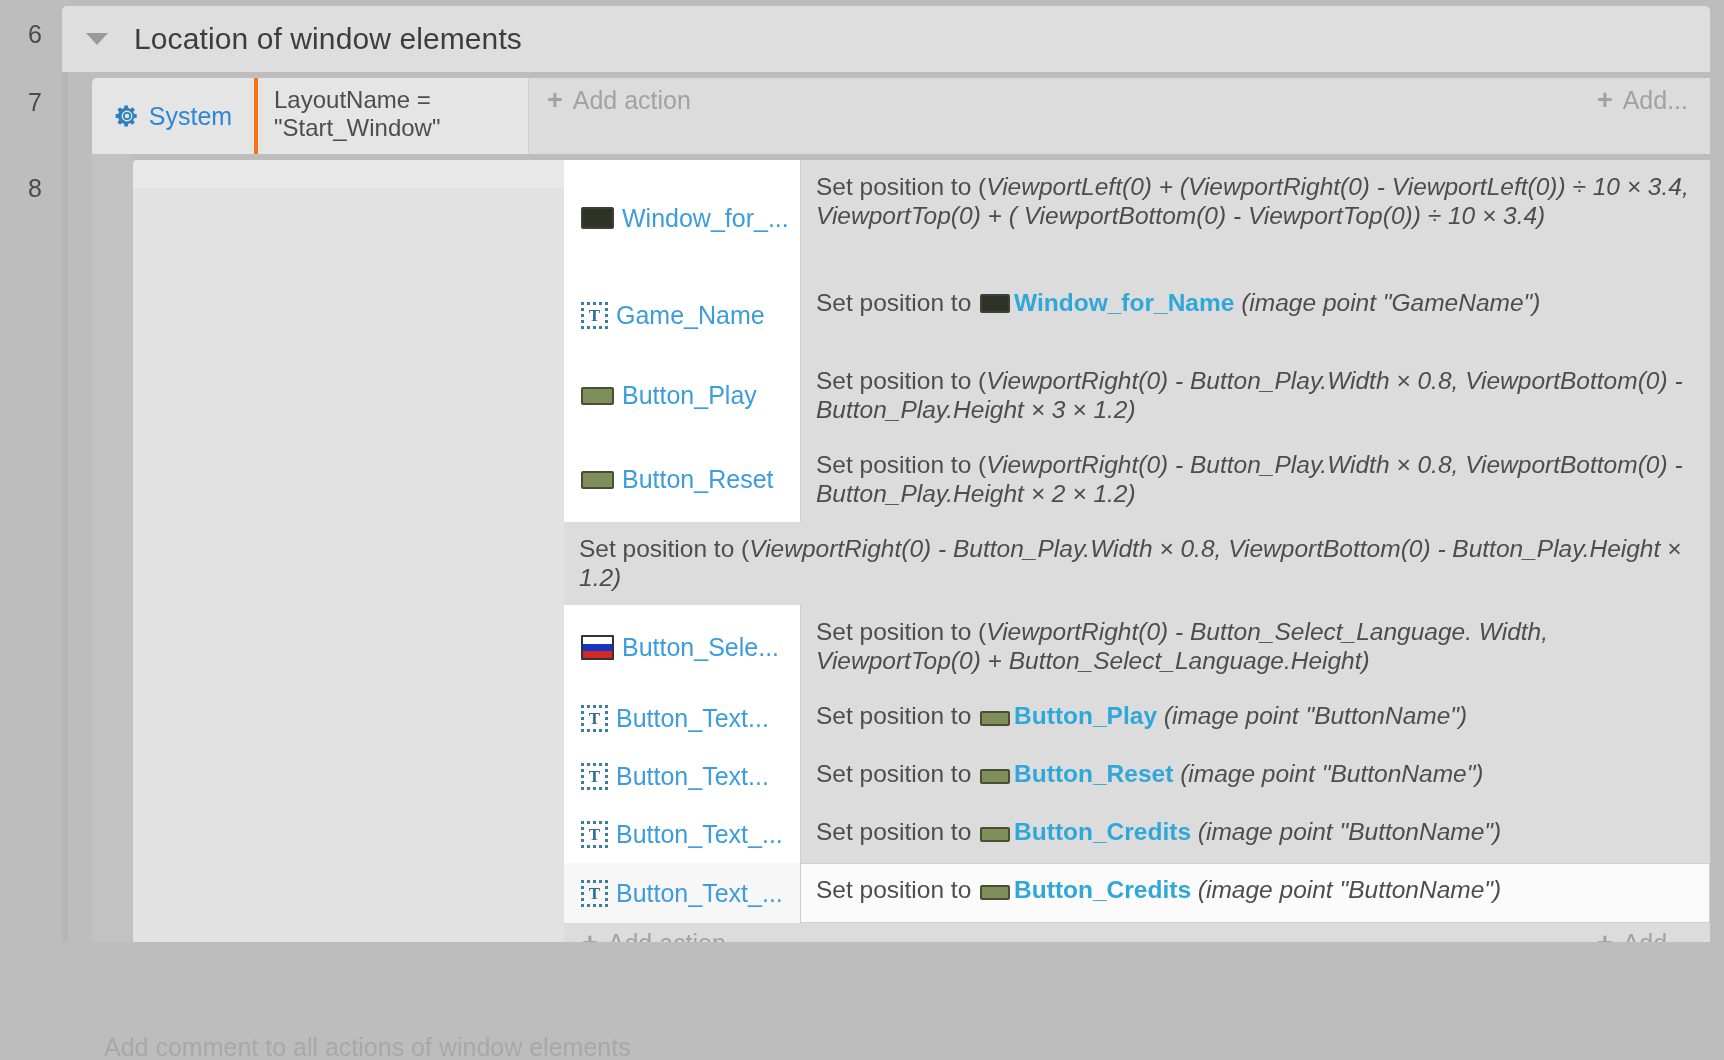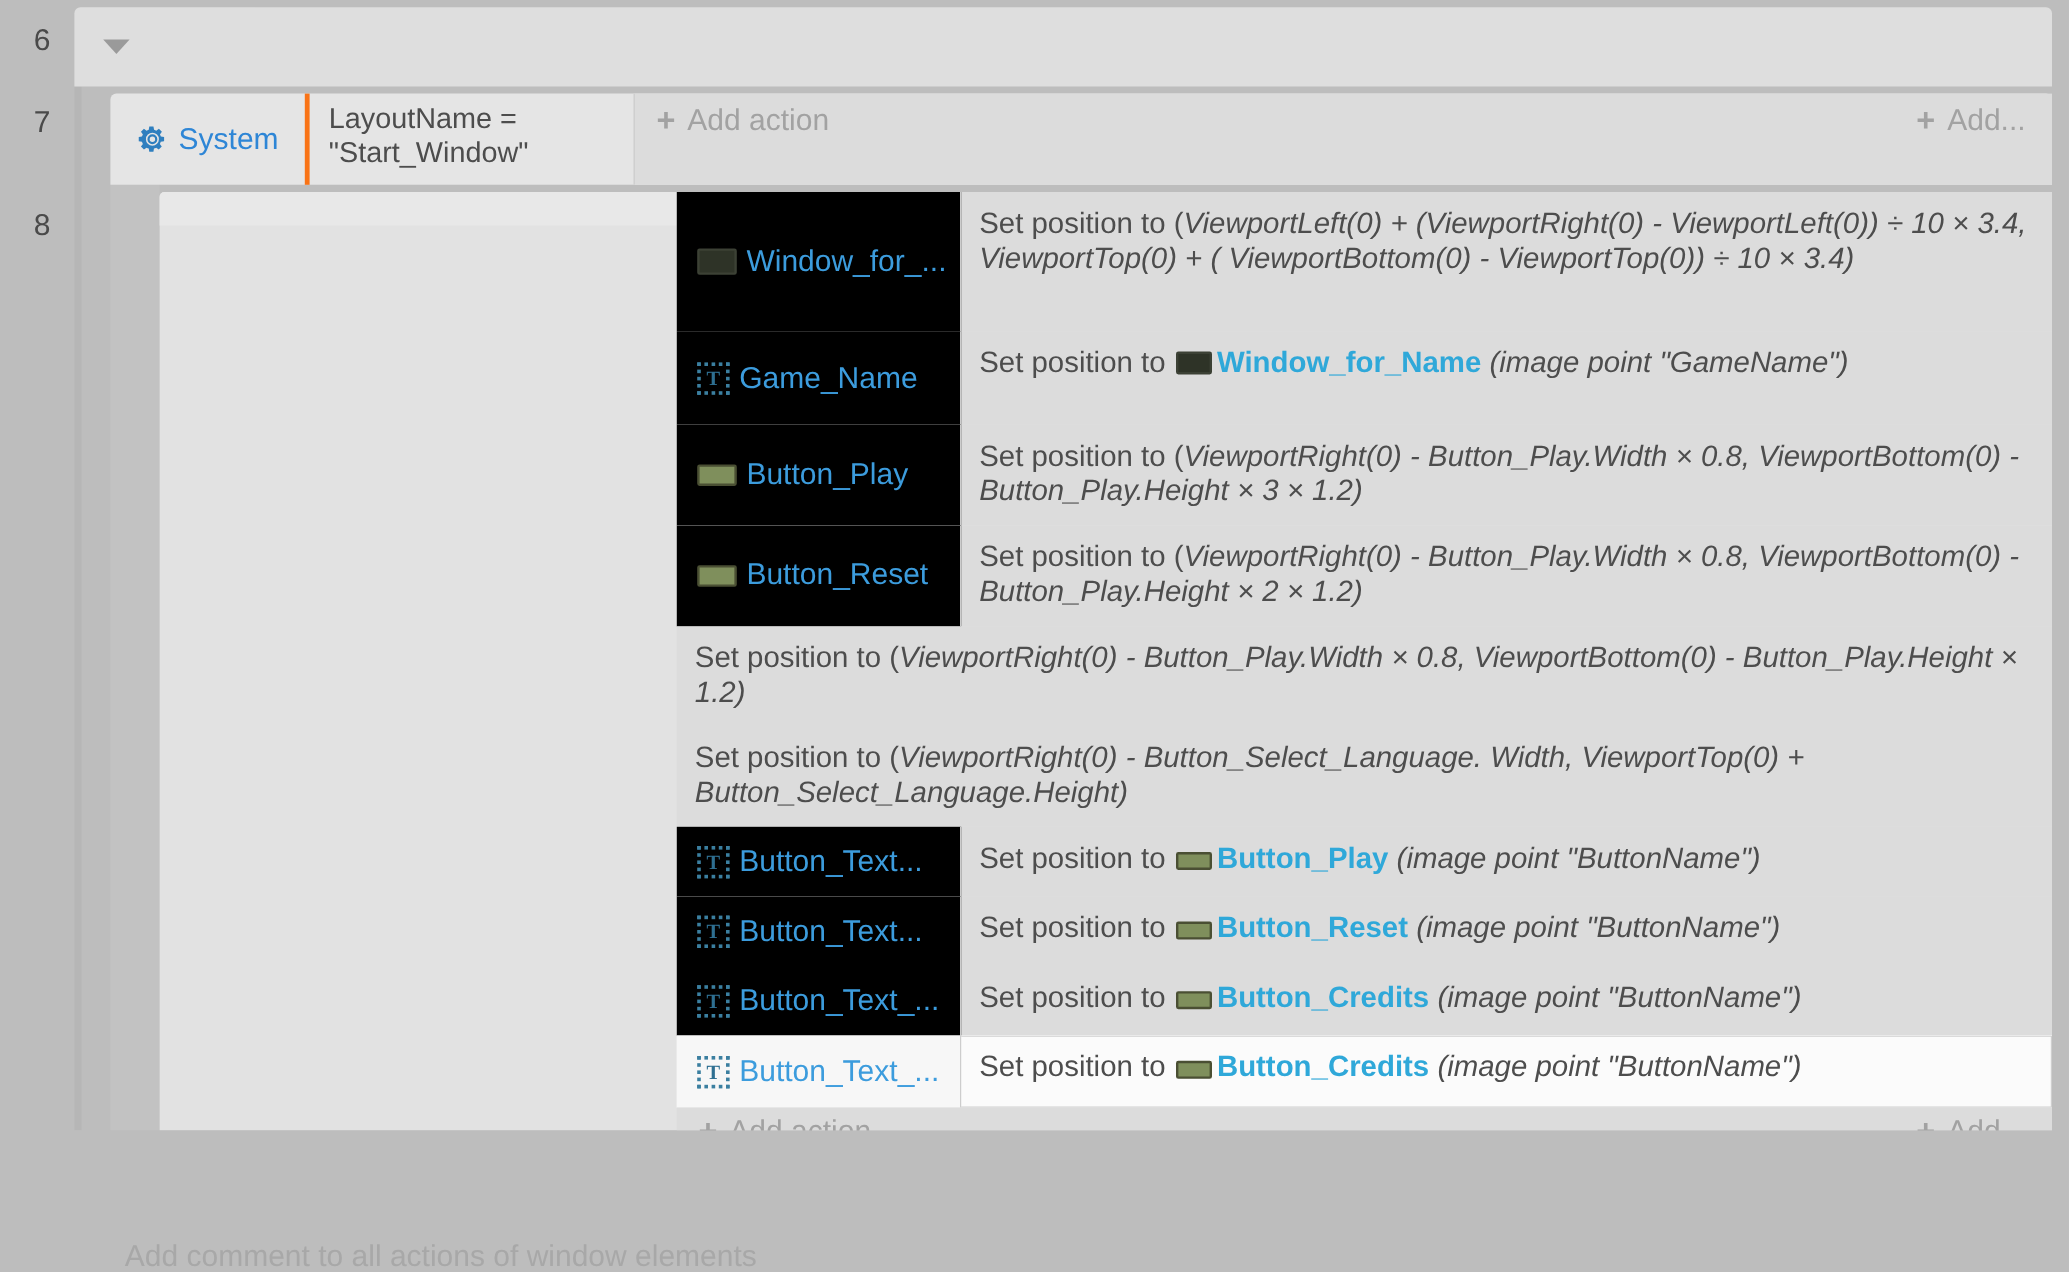--- a/index.html
+++ b/index.html
@@ -168,21 +168,21 @@
     background: #fbfbfb;
     box-shadow: inset 0 0 0 1px #cfcfcf;
   }
   .act-obj {
     flex: 0 0 237px;
     display: flex;
     align-items: center;
     gap: 8px;
     padding-left: 17px;
     border-right: 1px solid #cdcdcd;
-    background: #000000;
+    background: #ffffff;
   }
   .act-row.selected .act-obj { background: #f7f7f7; }
   .act-obj-name {
     font-size: 25px;
     color: #3c9cdd;
     white-space: nowrap;
     overflow: hidden;
   }
   .act-text {
     flex: 1 1 auto;
@@ -287,20 +287,21 @@
     <div class="gutter-num" style="top:22px;">6</div>
     <div class="gutter-num" style="top:90px;">7</div>
     <div class="gutter-num" style="top:176px;">8</div>
   </div>
 
   <div class="rail" style="left:62px; top:72px; height:870px;"></div>
   <div class="rail" style="left:92px; top:154px; height:788px; width:41px; background:#c2c2c2;"></div>
 
   <div class="group-header">
     <div class="tri"></div>
+    <div class="group-title">Location of window elements</div>
   </div>
 
   <div style="position:absolute; left:96px; top:102px;">
     <div class="tri dark" style="margin-left:0;"></div>
   </div>
 
   <div class="event-block">
     <div class="cond-row">
 
       <div class="cond-obj">
@@ -356,20 +357,28 @@
           <div class="act-obj">
             <span class="ico ico-button"></span>
             <span class="act-obj-name">Button_Reset</span>
           </div>
           <div class="act-text"><span>Set position to (</span><i>ViewportRight(0) - Button_Play.Width × 0.8, ViewportBottom(0) - Button_Play.Height × 2 × 1.2)</i></div>
         </div>
         <div class="act-row" style="min-height: 78px;">
           <div class="act-text"><span>Set position to (</span><i>ViewportRight(0) - Button_Play.Width × 0.8, ViewportBottom(0) - Button_Play.Height × 1.2)</i></div>
         </div>
         <div class="act-row" style="min-height: 78px;">
+          <div class="act-obj">
+            <span class="ico ico-flag">
+              <span style="background: rgb(255, 255, 255);"></span>
+              <span style="background: rgb(20, 54, 196);"></span>
+              <span style="background: rgb(214, 38, 38);"></span>
+            </span>
+            <span class="act-obj-name">Button_Sele...</span>
+          </div>
           <div class="act-text"><span>Set position to (</span><i>ViewportRight(0) - Button_Select_Language. Width, ViewportTop(0) + Button_Select_Language.Height)</i></div>
         </div>
         <div class="act-row" style="min-height: 58px;">
           <div class="act-obj">
             <span class="ico ico-text">T</span>
             <span class="act-obj-name">Button_Text...</span>
           </div>
           <div class="act-text"><span>Set position to </span><span class="ico ico-button ico-inline"></span><span class="objref">Button_Play</span><i> (image point "ButtonName")</i></div>
         </div>
         <div class="act-row" style="min-height: 58px;">

